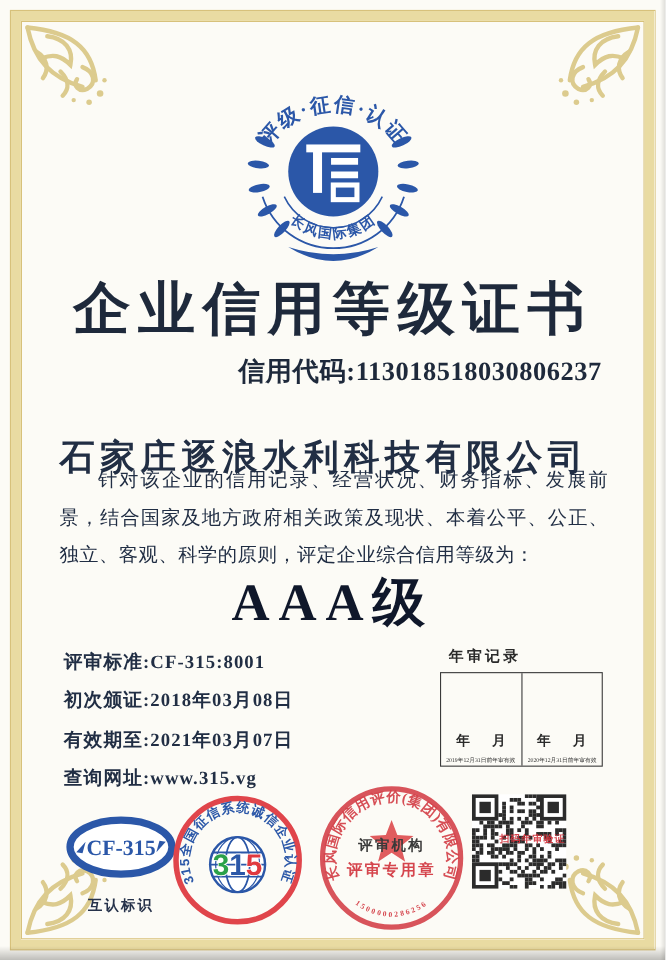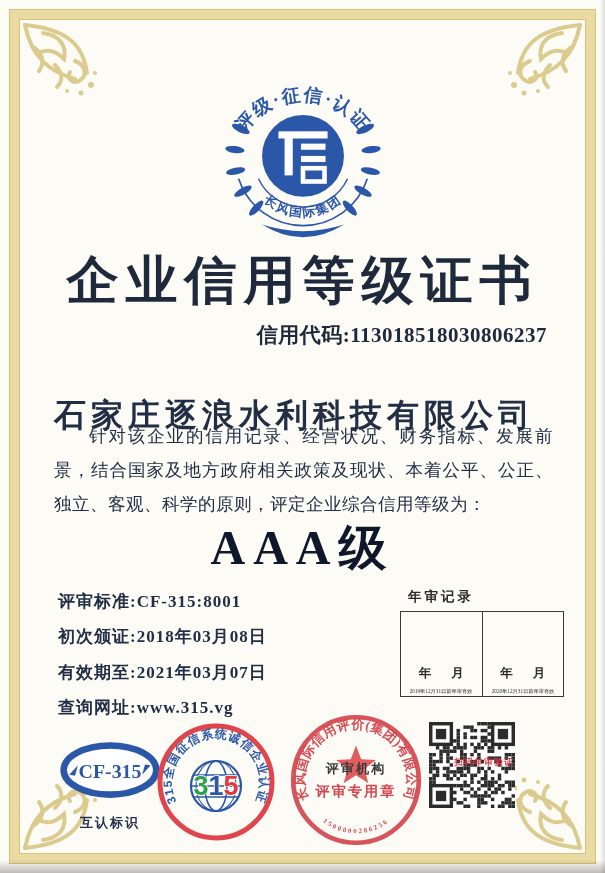--- a/index.html
+++ b/index.html
@@ -18,35 +18,35 @@
           background:linear-gradient(rgba(0,0,0,0),rgba(0,0,0,0.25));}
   .edge-r{position:absolute;top:0;bottom:0;right:0;width:5px;
           background:linear-gradient(90deg,rgba(0,0,0,0),rgba(0,0,0,0.12));}
 
   .emblem{position:absolute;top:74px;left:50%;transform:translateX(-50%);
           width:196px;height:172px;}
   .emblem svg{width:100%;height:100%;display:block;}
 
   .title{position:absolute;top:246px;left:0;right:0;text-align:center;
          font-size:52px;font-weight:bold;letter-spacing:7px;color:#1e293b;}
-  .code{position:absolute;top:321px;right:58px;font-size:21px;font-weight:bold;
+  .code{position:absolute;top:321px;right:58px;font-size:24px;font-weight:bold;
         color:#1e293b;letter-spacing:0.5px;}
   .company{position:absolute;top:362px;left:54px;right:36px;
            font-family:"Liberation Sans","DejaVu Sans",sans-serif;
            font-size:32px;font-weight:bold;letter-spacing:5px;color:#212e44;margin-top:32px;}
   .para{position:absolute;top:420px;left:54px;right:52px;font-size:17.5px;
         font-weight:normal;line-height:1.93;text-align:justify;text-indent:2em;
         letter-spacing:0.5px;color:#212e44;}
   .rating{position:absolute;top:516px;left:0;right:0;text-align:center;
           font-size:48px;font-weight:bold;color:#0f172a;letter-spacing:8px;}
 
   .details{position:absolute;top:584px;left:58px;font-size:17px;font-weight:bold;
            line-height:2.08;letter-spacing:1px;color:#212e44;}
 
-  .annual{position:absolute;top:588px;left:400px;width:164px;}
+  .annual{position:absolute;top:588px;left:400px;width:148px;}
   .annual-title{font-size:13.5px;font-weight:bold;letter-spacing:3px;margin-left:8px;color:#2a2a2a;}
   .annual-table{display:flex;border:1px solid #3a3a3a;margin-top:5px;height:84px;background:transparent;}
   .annual-cell{flex:1;display:flex;flex-direction:column;justify-content:flex-end;
                align-items:center;border-right:1px solid #3a3a3a;padding-bottom:1px;overflow:hidden;}
   .annual-cell:last-child{border-right:none;}
   .ym{font-size:12.5px;font-weight:bold;display:flex;gap:20px;color:#2a2a2a;}
   .note{font-size:9px;color:#2a2a2a;white-space:nowrap;transform:scale(0.58);transform-origin:center bottom;}
 
   .seal-cf{position:absolute;left:58px;top:740px;width:104px;}
   .seal-cf svg{width:104px;height:62px;display:block;}

